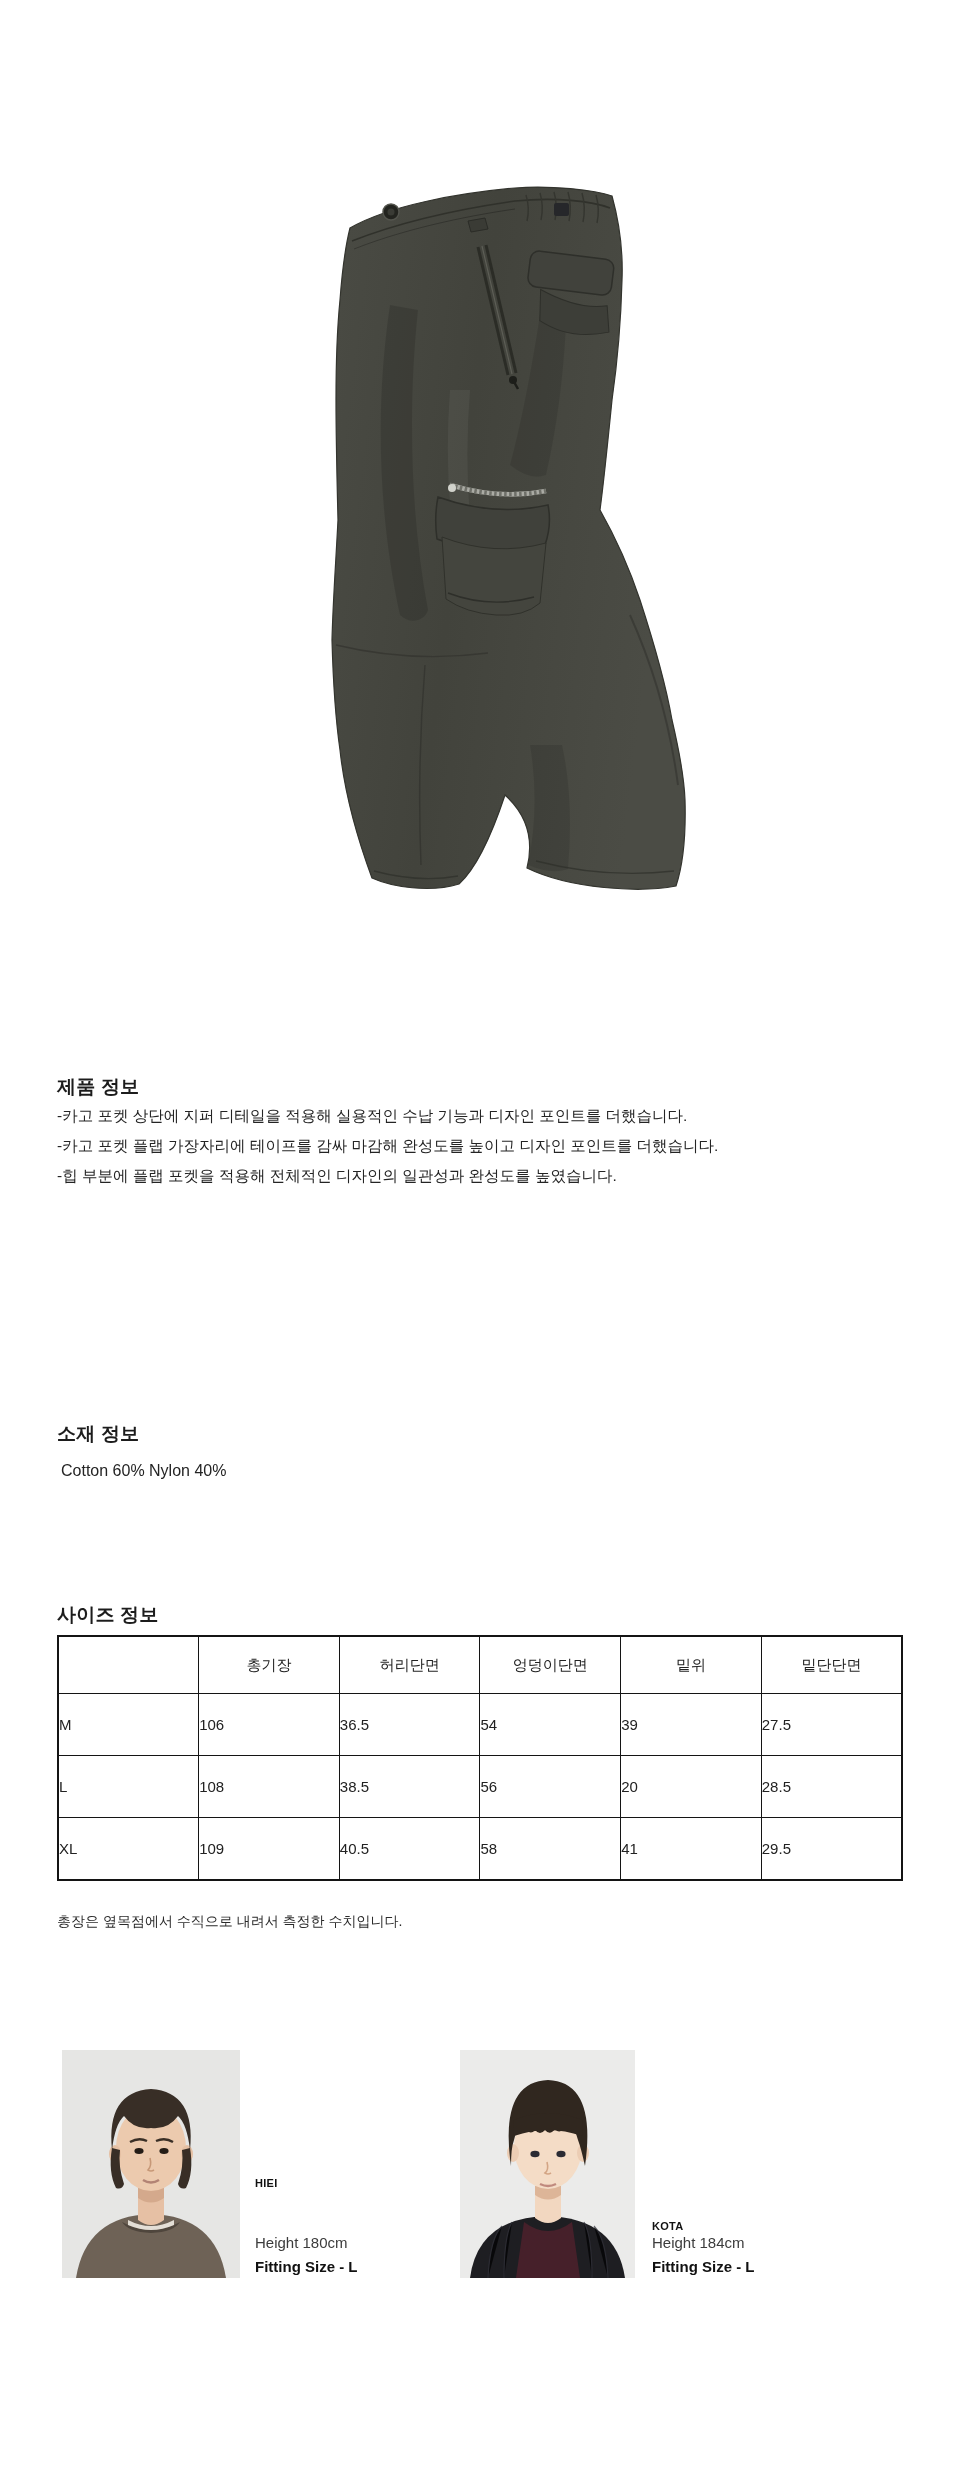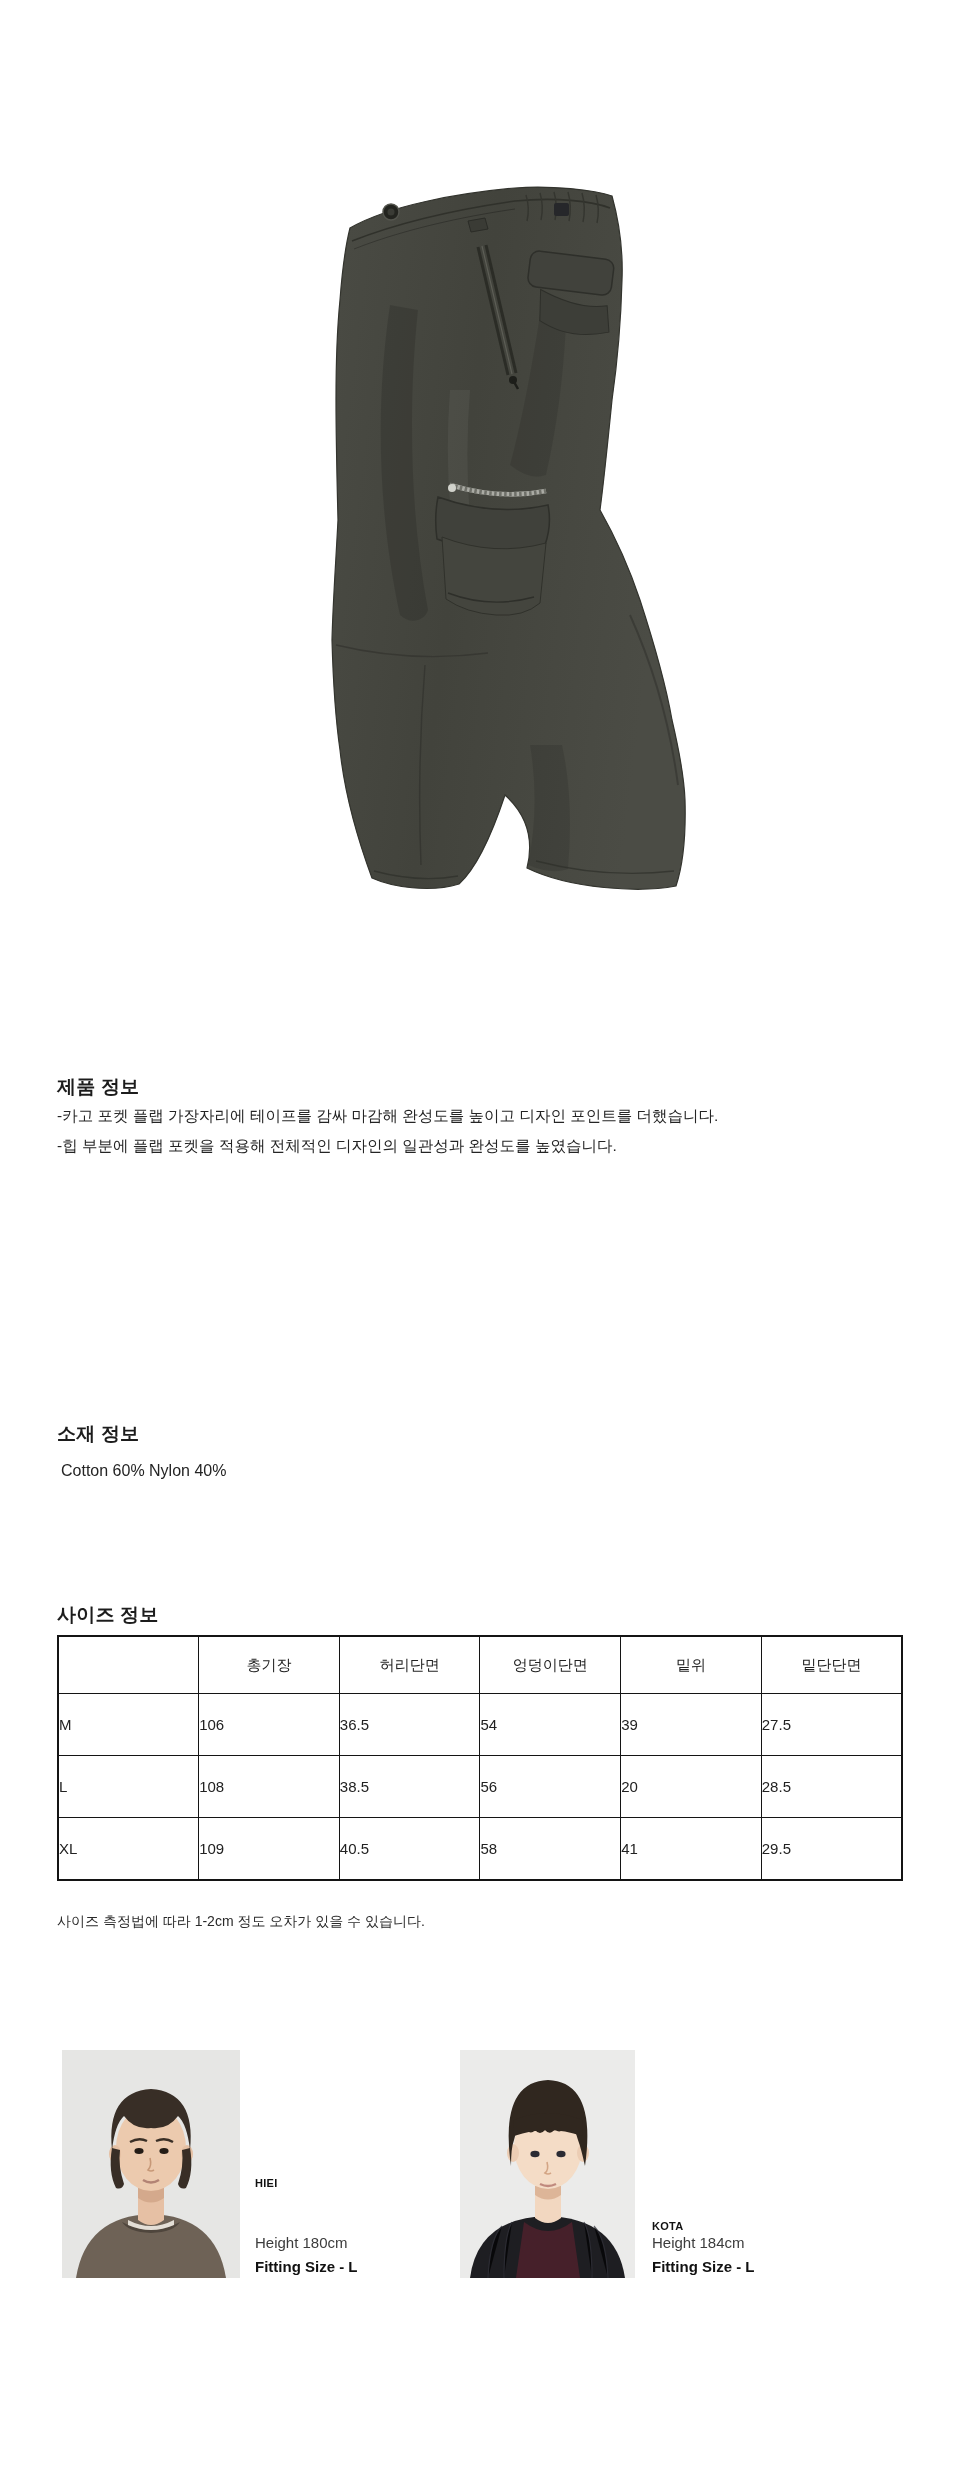--- a/index.html
+++ b/index.html
@@ -110,20 +110,21 @@
 
       <path d="M6,460 q75,18 152,8" stroke="#34352f" fill="none" stroke-width="1.3" opacity="0.8"></path>
       <path d="M44,686 q45,12 84,5" stroke="#2e2f2a" fill="none" stroke-width="1.3" opacity="0.7"></path>
       <path d="M206,676 q70,18 138,10" stroke="#2e2f2a" fill="none" stroke-width="1.3" opacity="0.7"></path>
     </svg>
   </figure>
 
   <section>
     <h2 class="abs heading" style="left:57px;top:1059px;">제품 정보</h2>
     <div class="abs bullets" style="left:57px;top:1101px;width:860px;">
+      <p>-카고 포켓 상단에 지퍼 디테일을 적용해 실용적인 수납 기능과 디자인 포인트를 더했습니다.</p>
       <p>-카고 포켓 플랩 가장자리에 테이프를 감싸 마감해 완성도를 높이고 디자인 포인트를 더했습니다.</p>
       <p>-힙 부분에 플랩 포켓을 적용해 전체적인 디자인의 일관성과 완성도를 높였습니다.</p>
     </div>
   </section>
 
   <section>
     <h2 class="abs heading" style="left:57px;top:1406px;">소재 정보</h2>
     <p class="abs cotton" style="left:57px;top:1457px;margin:4px;">Cotton 60% Nylon 40%</p>
   </section>
 
@@ -163,21 +164,21 @@
           <td>109</td>
           <td>40.5</td>
           <td>58</td>
           <td>41</td>
           <td>29.5</td>
         </tr>
       </tbody>
     </table>
 
     <div class="abs notes" style="left:57px;top:1908px;width:700px;">
-      <p>사이즈 측정법에 따라 1-2cm 정도 오차가 있을 수 있습니다.</p>
+      <p>총장은 옆목점에서 수직으로 내려서 측정한 수치입니다.</p>
     </div>
   </section>
 
   <section>
 
     <figure class="abs" style="left:62px;top:2050px;width:178px;height:228px;">
       <svg width="178" height="228" viewBox="0 0 178 228">
         <rect width="178" height="228" fill="#e6e6e4"></rect>
 
         <path d="M14,228 q10,-62 75,-64 q65,2 75,64 z" fill="#6e6256"></path>

